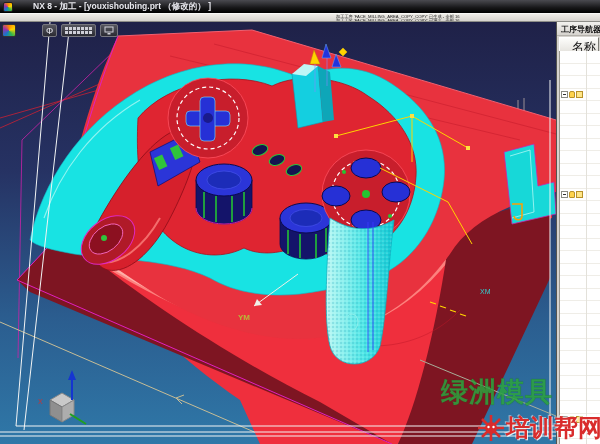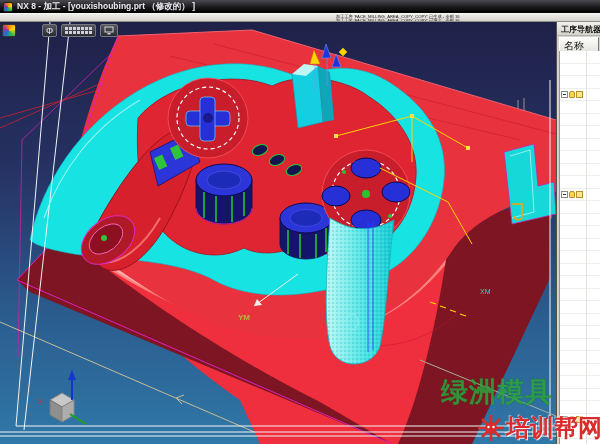--- a/index.html
+++ b/index.html
@@ -3,21 +3,21 @@
 <meta charset="utf-8">
 <style>
   * { margin:0; padding:0; box-sizing:border-box; }
   html,body { width:600px; height:444px; overflow:hidden; background:#000;
               font-family:"Liberation Sans","DejaVu Sans",sans-serif; }
   #app { position:relative; width:600px; height:444px; overflow:hidden; }
 
   
   .titlebar { position:absolute; left:0; top:0; width:600px; height:13px;
     background:linear-gradient(#4a4a50,#161618 60%,#000);
-    display:flex; align-items:center; gap:4px; padding-left:3px;
+    display:flex; align-items:center; gap:20px; padding-left:3px;
     color:#e8e8ee; font-size:8.5px; font-weight:bold; white-space:nowrap; }
   .nx-logo { width:10px; height:10px; border-radius:2px;
     background:conic-gradient(#ff8800,#ffd500,#35b54a,#1479c8,#9b2fae,#ff8800);
     border:1px solid #222; flex:0 0 auto; }
 
   
   .promptbar { position:absolute; left:0; top:13px; width:600px; height:9px;
     background:linear-gradient(#efede8,#d6d3ce); border-top:1px solid #f8f8f6;
     border-bottom:1px solid #8d8d88; overflow:hidden; }
   .prompt-lines { position:absolute; left:336px; top:0; color:#222; }
@@ -39,22 +39,22 @@
     width:14px; border-color:#333; }
   .kbd-grid { display:grid; grid-template-columns:repeat(7,3px); grid-gap:1px; }
   .kbd-grid i { width:3px; height:3px; background:#cfcfd8; display:block; }
 
   
   .sidebar { position:absolute; left:556px; top:22px; width:44px; height:422px;
     background:#d6d3ce; border-left:1px solid #54544f; }
   .sb-title { height:14px; font-size:8px; font-weight:bold; color:#111;
     padding:2px 0 0 4px; white-space:nowrap; overflow:hidden;
     background:linear-gradient(#f2f1ee,#d6d3ce); border-bottom:1px solid #b5b2ac; }
-  .sb-colhdr { height:23px; margin:1px 1px 0 2px; font-size:10px; color:#111;
-    padding:1px 0 0 4px; white-space:nowrap; overflow:hidden;
+  .sb-colhdr { height:23px; margin:1px 1px 0 2px; font-size:12px; color:#111;
+    padding:1px 0 0 12px; white-space:nowrap; overflow:hidden;
     background:linear-gradient(#fdfdfb,#d9d6cf);
     border:1px solid; border-color:#ffffff #7a7a74 #7a7a74 #ffffff; }
   .sb-rows { position:absolute; left:2px; right:0; top:29px; bottom:0;
     background:#fff; border-left:1px solid #9a978f; overflow:hidden; }
   .sb-rows::after { content:""; position:absolute; top:0; bottom:0; left:26px;
     width:1px; background:#e3e1da; }
   .tree-row { height:12.5px; border-bottom:1px solid #efede7;
     display:flex; align-items:center; gap:1px; padding-left:1px; position:relative; }
   .expander { width:7px; height:7px; border:1px solid #8a8a84; background:#fff;
     position:relative; flex:0 0 auto; }

